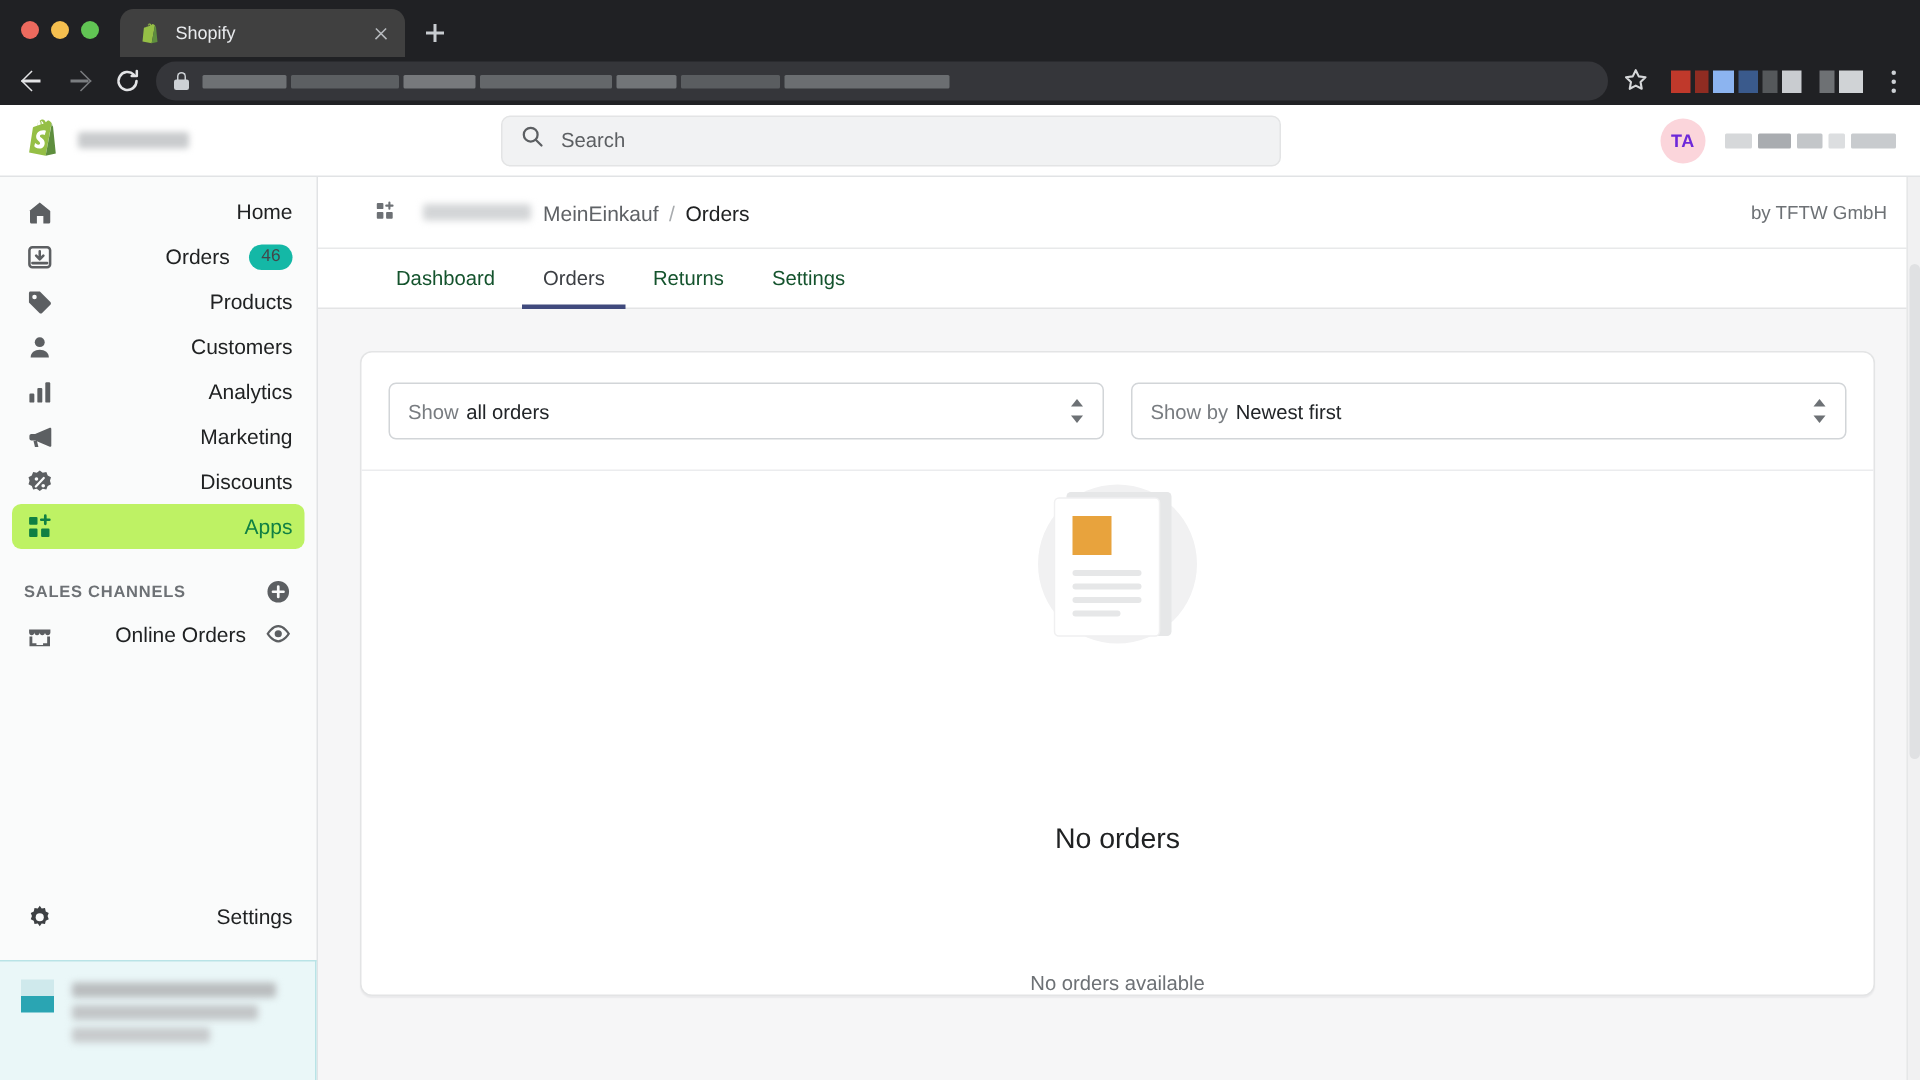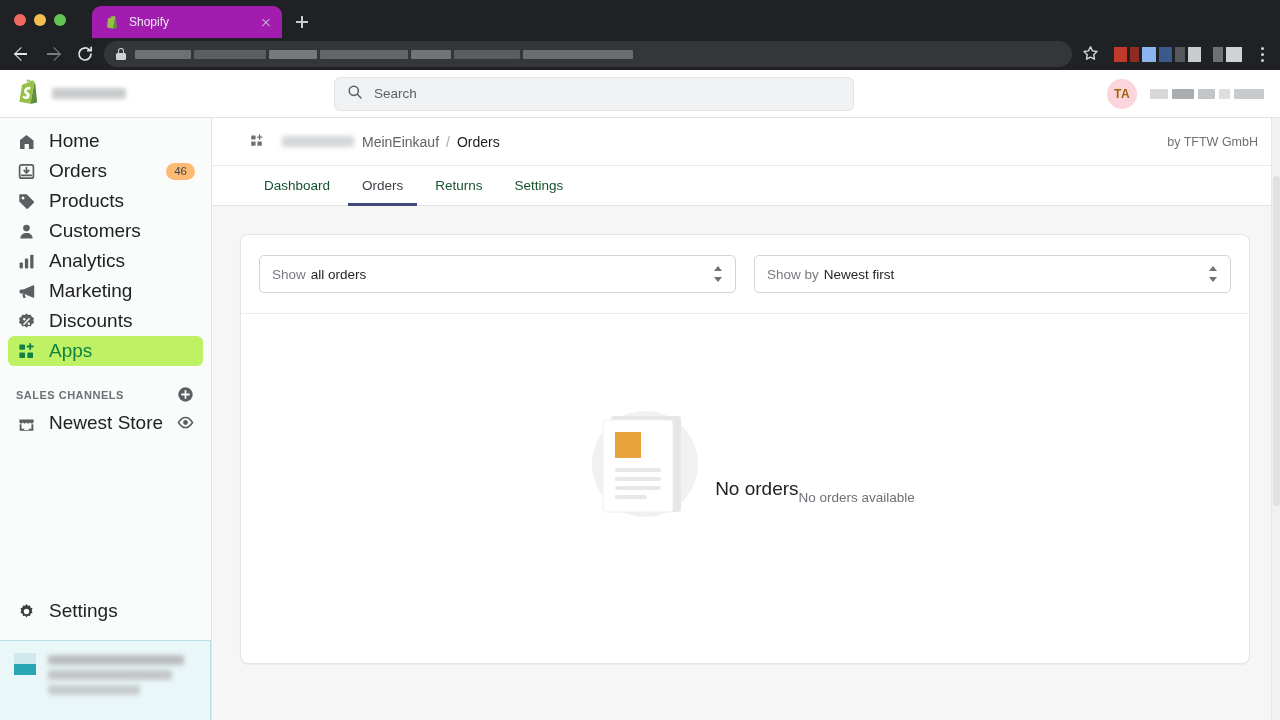--- a/index.html
+++ b/index.html
@@ -10,23 +10,23 @@
   }
 
   
   .browser { width:1280px; height:70px; background:#202124; position:relative; }
   .tabstrip { height:38px; position:relative; display:flex; align-items:flex-end; }
   .traffic { display:flex; gap:8px; align-items:center; padding:0 12px 12px 14px; }
   .light { width:12px; height:12px; border-radius:50%; }
   .l-red{background:#ed6a5e;} .l-yel{background:#f5bf4f;} .l-grn{background:#61c554;}
 
   .tab {
-    width:190px; height:32px; background:#a21caf; border-radius:9px 9px 0 0;
+    width:190px; height:32px; background:#404040; border-radius:9px 9px 0 0;
     display:flex; align-items:center; padding:0 8px 0 12px; gap:9px;
-    position:relative; margin-left:14px;
+    position:relative; margin-left:2px;
   }
   .tab-fav { width:16px; height:16px; flex:0 0 16px; }
   .tab-title { color:#e8eaed; font-size:12px; flex:1; white-space:nowrap; overflow:hidden; }
   .tab-close { width:16px; height:16px; position:relative; flex:0 0 16px; opacity:.85; }
   .tab-close:before, .tab-close:after {
     content:""; position:absolute; left:3px; top:7.5px; width:10px; height:1.4px; background:#cdd1d5;
   }
   .tab-close:before{transform:rotate(45deg);} .tab-close:after{transform:rotate(-45deg);}
   .newtab { width:28px; height:28px; position:relative; margin-left:6px; margin-bottom:2px; }
   .newtab:before, .newtab:after {
@@ -77,44 +77,44 @@
   .brand { display:flex; align-items:center; gap:10px; width:300px; }
   .store-redact { width:74px; height:11px; background:#c9cbcd; border-radius:2px; filter:blur(2.2px); }
   .search-wrap { position:absolute; left:334px; width:520px; }
   .searchbox {
     height:34px; background:#f1f2f3; border:1px solid #e3e4e5; border-radius:6px;
     display:flex; align-items:center; gap:11px; padding:0 12px;
   }
   .search-ph { font-size:13.5px; color:#5c5f62; }
   .topright { margin-left:auto; display:flex; align-items:center; gap:13px; }
   .avatar {
-    width:30px; height:30px; border-radius:50%; background:#fbd5db; color:#a16207;
+    width:30px; height:30px; border-radius:50%; background:#fbd5db; color:#6d28d9;
     font-size:12px; font-weight:600; display:flex; align-items:center; justify-content:center;
     letter-spacing:.4px;
   }
   .name-redact { display:flex; gap:4px; align-items:center; }
 
   
   .shell { display:flex; height:602px; background:#f6f6f7; }
 
   
   .sidebar {
     width:212px; background:#fafbfb; border-right:1px solid #e1e3e5;
     display:flex; flex-direction:column; padding-top:8px; position:relative;
   }
   .nav-item {
     height:30px; margin:0 8px; padding:0 8px; border-radius:6px;
     display:flex; align-items:center; gap:13px; cursor:pointer;
   }
   .nav-item.active { background:#bef264; }
   .nav-ico { width:20px; height:20px; flex:0 0 20px; display:flex; align-items:center; justify-content:center; }
-  .nav-label { font-size:19px; color:#202223; flex:1; }
+  .nav-label { font-size:14px; color:#202223; flex:1;text-align:right; }
   .nav-item.active .nav-label { color:#108043; font-weight:400; }
   .badge {
-    background:#fdba74; color:#42474b; font-size:11.5px; border-radius:9px;
+    background:#14b8a6; color:#42474b; font-size:11.5px; border-radius:9px;
     padding:1.5px 8px; line-height:14px;
   }
   .section-head {
     display:flex; align-items:center; padding:0 16px; margin-top:16px; height:26px;
   }
   .section-title { font-size:11px; letter-spacing:.5px; color:#6d7175; flex:1; font-weight:700; }
   .eye, .plus-ico { width:18px; height:18px; }
   .spacer { flex:1; }
   .promo-card {
     margin:0; height:80px; background:#eaf7f8; border-top:1px solid #b9e3e6;
@@ -170,21 +170,21 @@
   .sel-dim { color:#787c80; margin-right:5px; }
   .sel-val { color:#222528; }
   .stepper {
     margin-left:auto; width:11px; height:16px; display:flex;
     flex-direction:column; justify-content:space-between; align-items:center;
   }
   .chev { width:0; height:0; border-left:4.5px solid transparent; border-right:4.5px solid transparent; }
   .chev-up { border-bottom:5px solid #6d7175; }
   .chev-dn { border-top:5px solid #6d7175; }
 
-  .empty { flex:1; display:flex; flex-direction:row; align-items:center; justify-content:center; gap:0; }
+  .empty { flex:1; display:flex; flex-direction:column; align-items:center; justify-content:space-between; gap:0; }
   .illus { width:140px; height:130px; position:relative; margin-bottom:44px; }
   .empty-h { font-size:19px; color:#202223; font-weight:400; }
   .empty-s { font-size:13.5px; color:#6d7175; margin-top:17px; }
 
   .vscroll {
     position:absolute; right:0; top:0; width:9px; height:100%;
     background:#f1f1f2; border-left:1px solid #e6e7e8;
   }
   .vthumb { position:absolute; top:58px; left:1px; width:7px; height:330px; background:#e0e1e3; border-radius:4px; }
 </style>
@@ -395,21 +395,21 @@
     </div>
 
     <div class="nav-item">
       <span class="nav-ico">
         <svg width="19" height="19" viewBox="0 0 19 19">
             <path d="M2.4 5.6h14.2v2.1c0 1-.8 1.8-1.8 1.8s-1.8-.8-1.8-1.8c0 1-.8 1.8-1.8 1.8S9.5 8.7 9.5 7.7c0 1-.8 1.8-1.8 1.8S5.9 8.7 5.9 7.7c0 1-.8 1.8-1.8 1.8S2.4 8.7 2.4 7.7z" fill="#5c5f62"></path>
             <path d="M3.6 10.3v5.5h11.8v-5.5" stroke="#5c5f62" stroke-width="1.9" fill="none"></path>
             <rect x="7.3" y="11.6" width="4.4" height="4.4" fill="#fafbfb"></rect>
           </svg>
       </span>
-      <span class="nav-label">Newest Store</span>
+      <span class="nav-label">Online Orders</span>
       <span class="eye">
         <svg width="17" height="17" viewBox="0 0 17 17">
             <path d="M8.5 3.4c4 0 7 5.1 7 5.1s-3 5.1-7 5.1-7-5.1-7-5.1 3-5.1 7-5.1z" fill="none" stroke="#5c5f62" stroke-width="1.5"></path>
             <circle cx="8.5" cy="8.5" r="2.4" fill="#5c5f62"></circle>
           </svg>
       </span>
     </div>
 
     <div class="spacer"></div>
 

